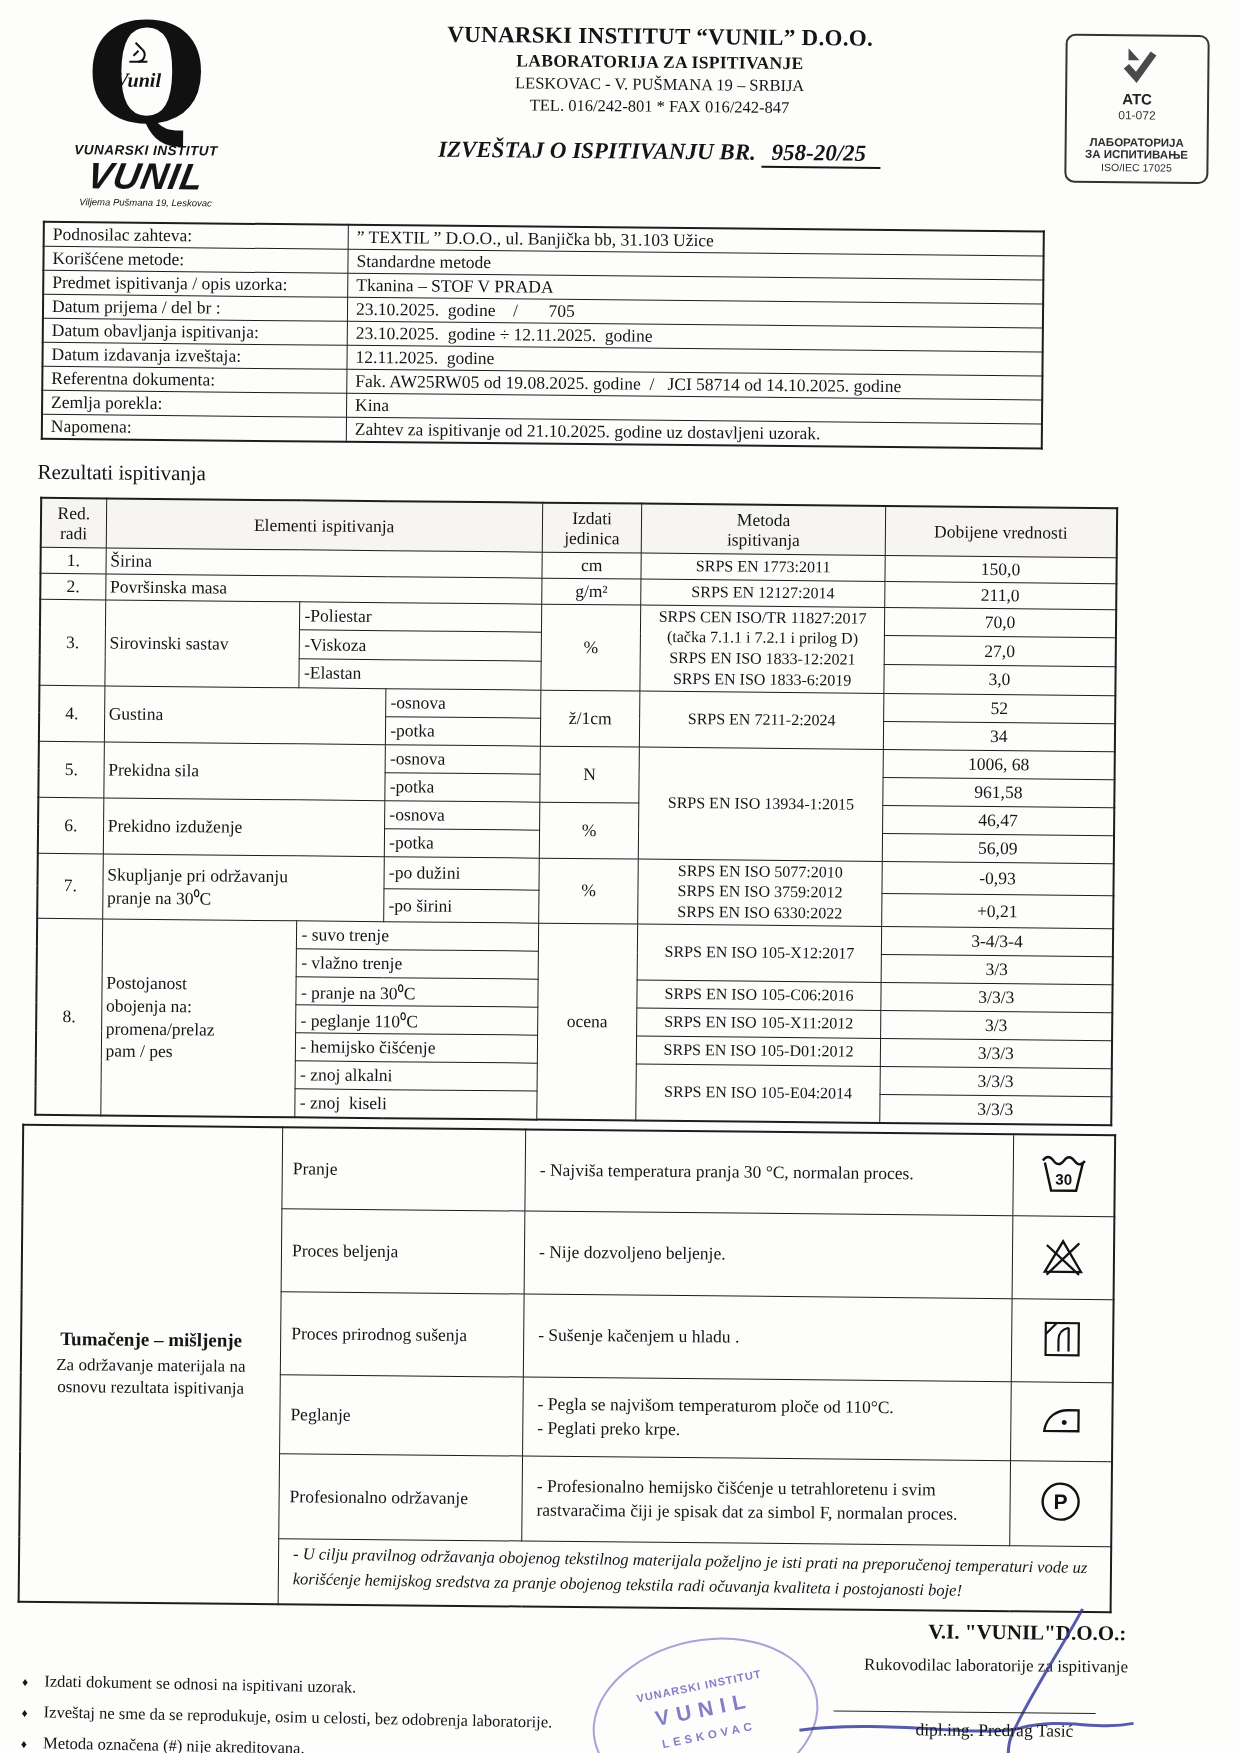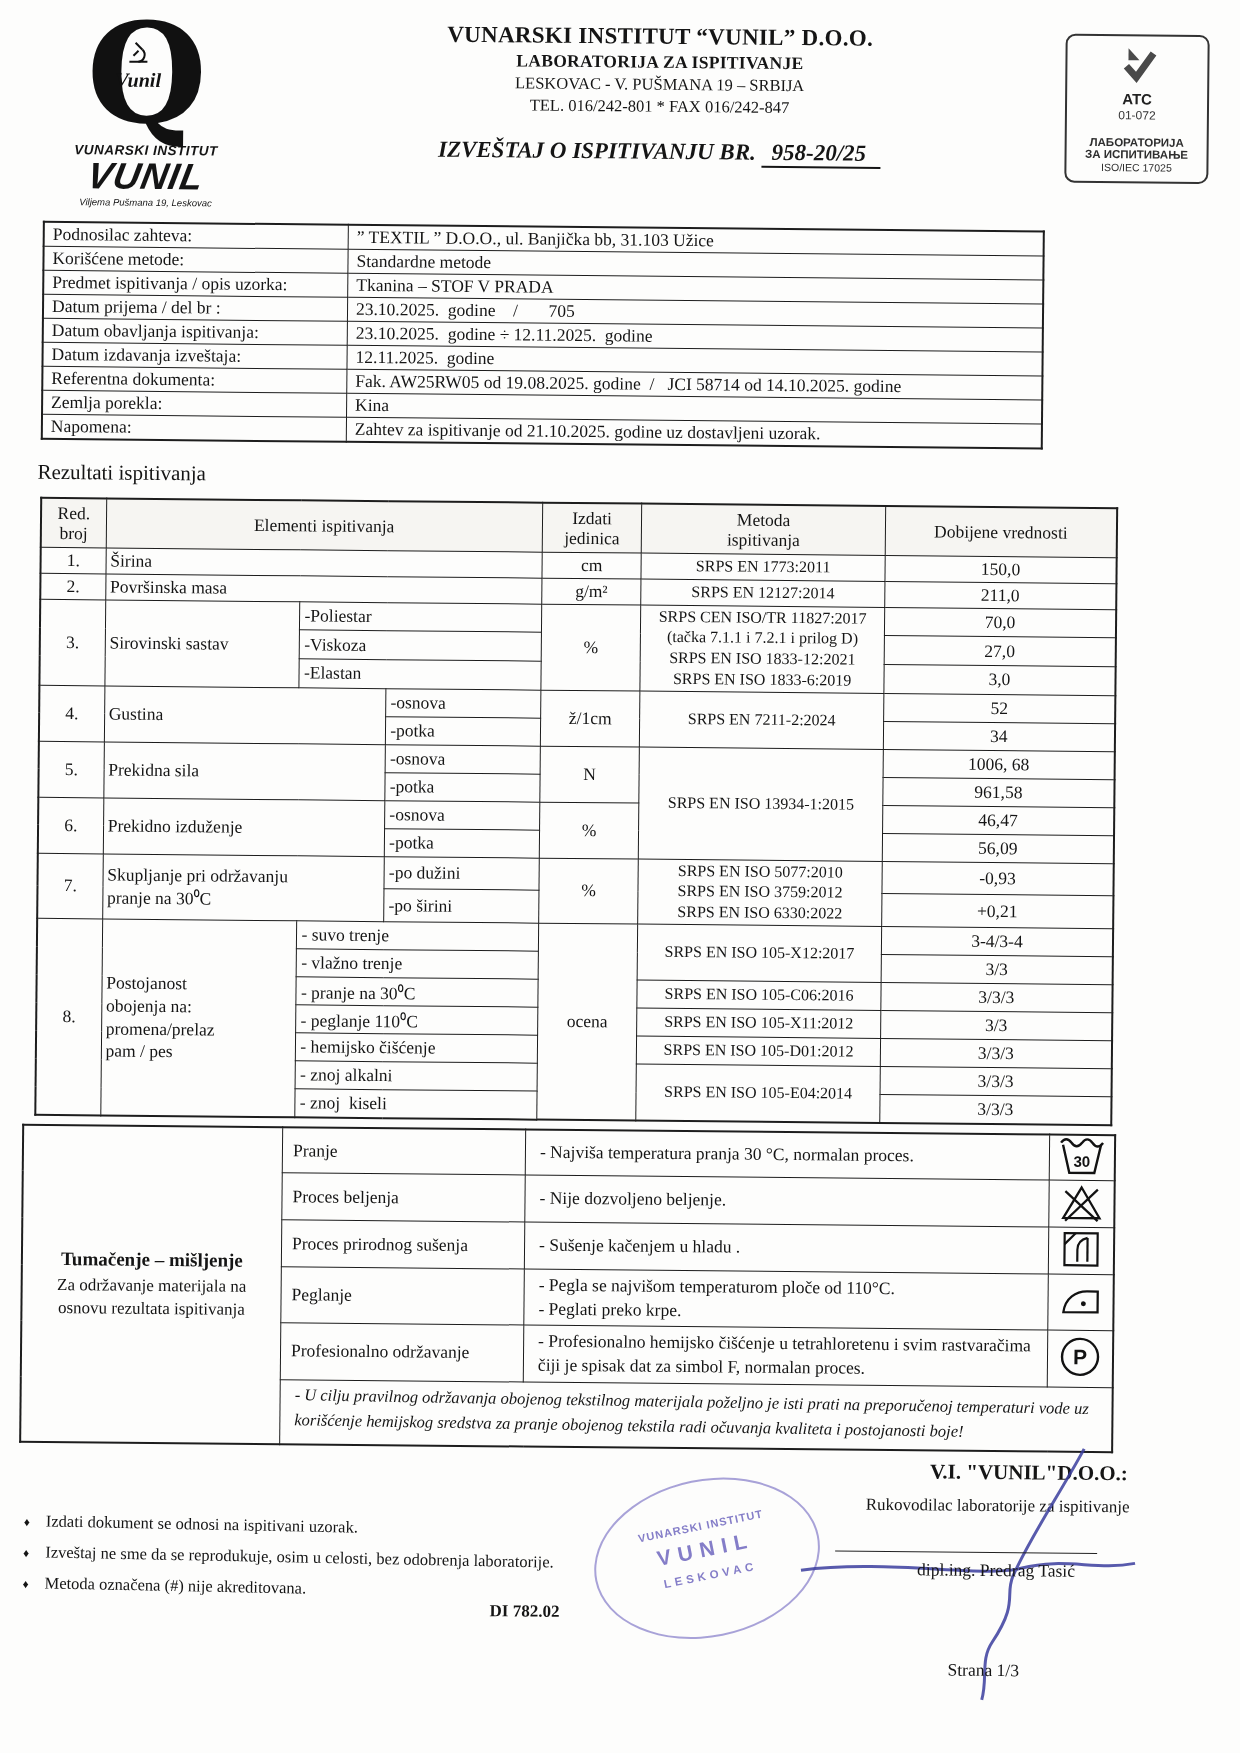--- a/index.html
+++ b/index.html
@@ -52,21 +52,21 @@
   .rt-val{text-align:center;font-size:17.5px;}
 
   
   .interp-table{margin:8px 0 0 33px;width:1094px;border:2.5px solid #1d1d1d;}
   .interp-table td{border:1px solid #1d1d1d;vertical-align:middle;}
   .it-title-cell{width:238px;text-align:center;padding:4px 10px;}
   .it-title{font-weight:bold;font-size:19px;}
   .it-sub{font-size:17px;line-height:1.3;margin-top:4px;}
   .it-label{width:228px;font-size:17.5px;padding:4px 4px 4px 10px;}
   .it-text{font-size:17.5px;padding:4px 8px 4px 14px;line-height:1.35;white-space:pre-line;}
-  .it-icon{width:64px;text-align:center;padding:0;}
+  .it-icon{width:64px;text-align:center;padding:18px;}
   .it-note{font-style:italic;font-size:16.5px;line-height:1.5;padding:6px 14px 8px;}
   .it-note-inner{transform:rotate(0.45deg);}
   .care-svg{stroke:#121212;fill:none;stroke-width:2.4;}
 
   
   .footer{position:relative;height:390px;margin-top:4px;}
   .sig-company{position:absolute;right:98px;top:4px;font-weight:bold;font-size:21px;}
   .sig-role{position:absolute;right:96px;top:40px;font-size:17px;}
   .sig-line{position:absolute;right:128px;top:96px;width:262px;border-top:1.6px solid #222;}
   .sig-name{position:absolute;right:150px;top:104px;font-size:17.5px;}
@@ -183,21 +183,21 @@
           <col style="width:196px">
           <col style="width:88px">
           <col style="width:156px">
           <col style="width:100px">
           <col style="width:246px">
           <col style="width:234px">
         </colgroup>
     <tbody>
       <tr>
         <th class="pre">Red.
-broj</th>
+radi</th>
         <th colspan="3">Elementi ispitivanja</th>
         <th class="pre">Izdati
 jedinica</th>
         <th class="pre">Metoda
 ispitivanja</th>
         <th>Dobijene vrednosti</th>
       </tr>
       <tr>
         <td class="rt-num">1.</td>
         <td colspan="3" class="rt-elem">Širina</td>

